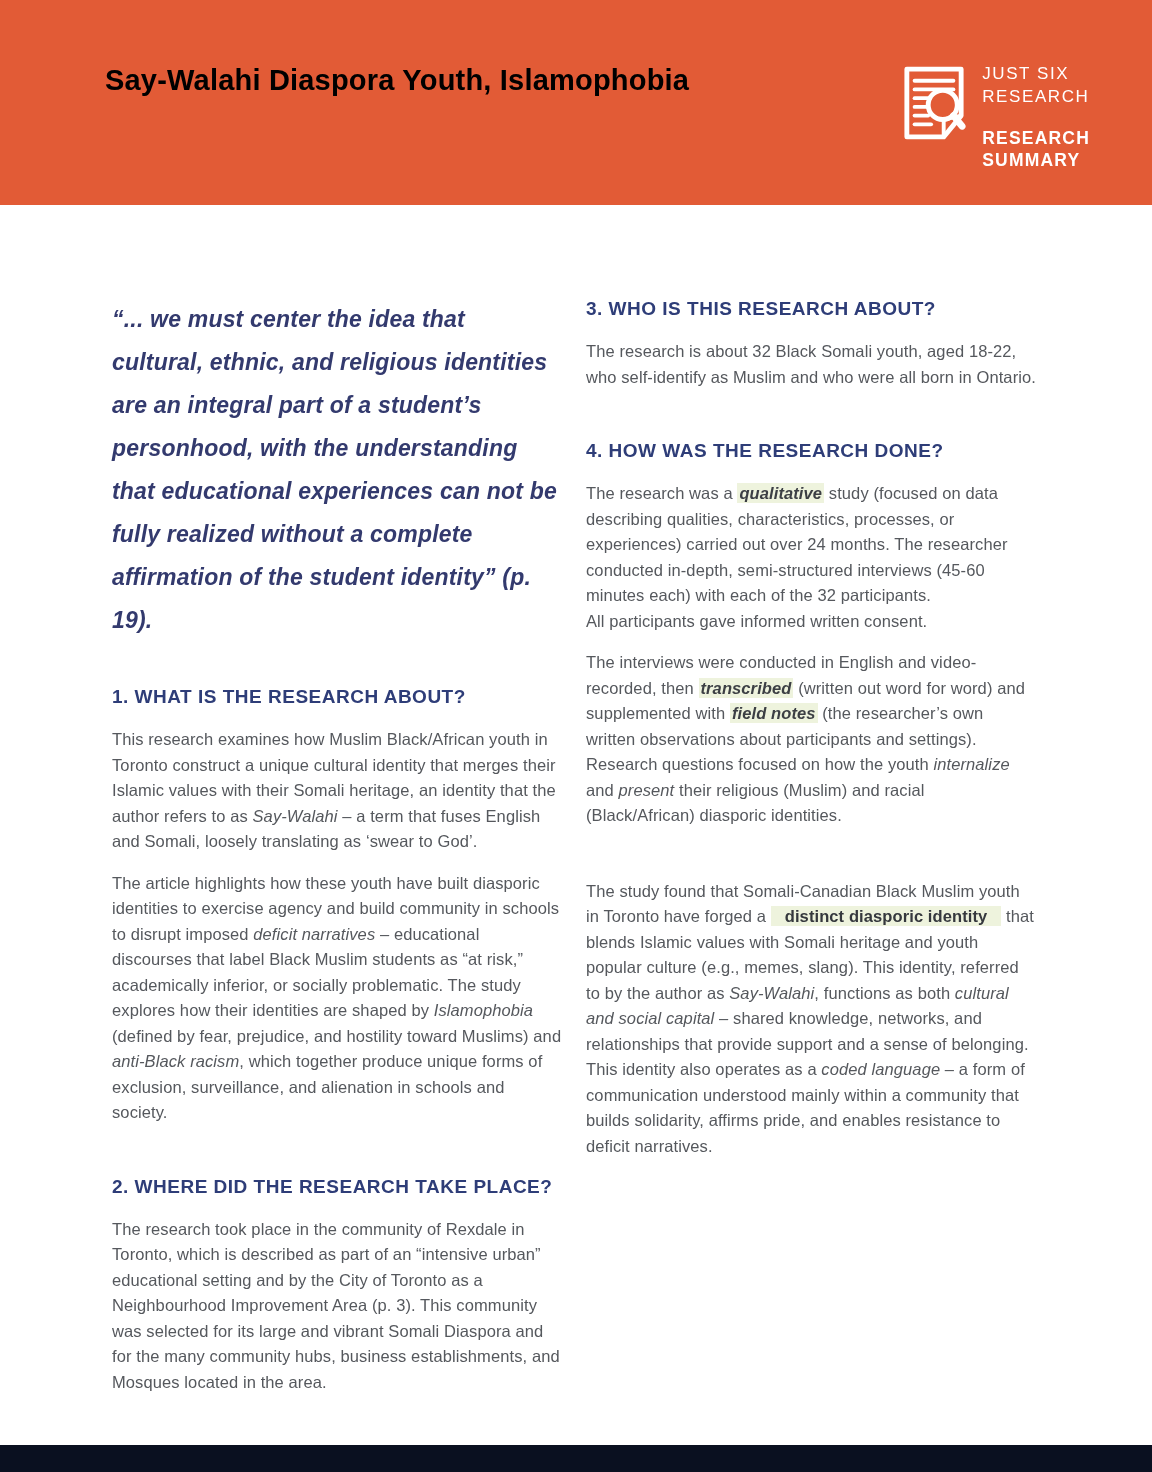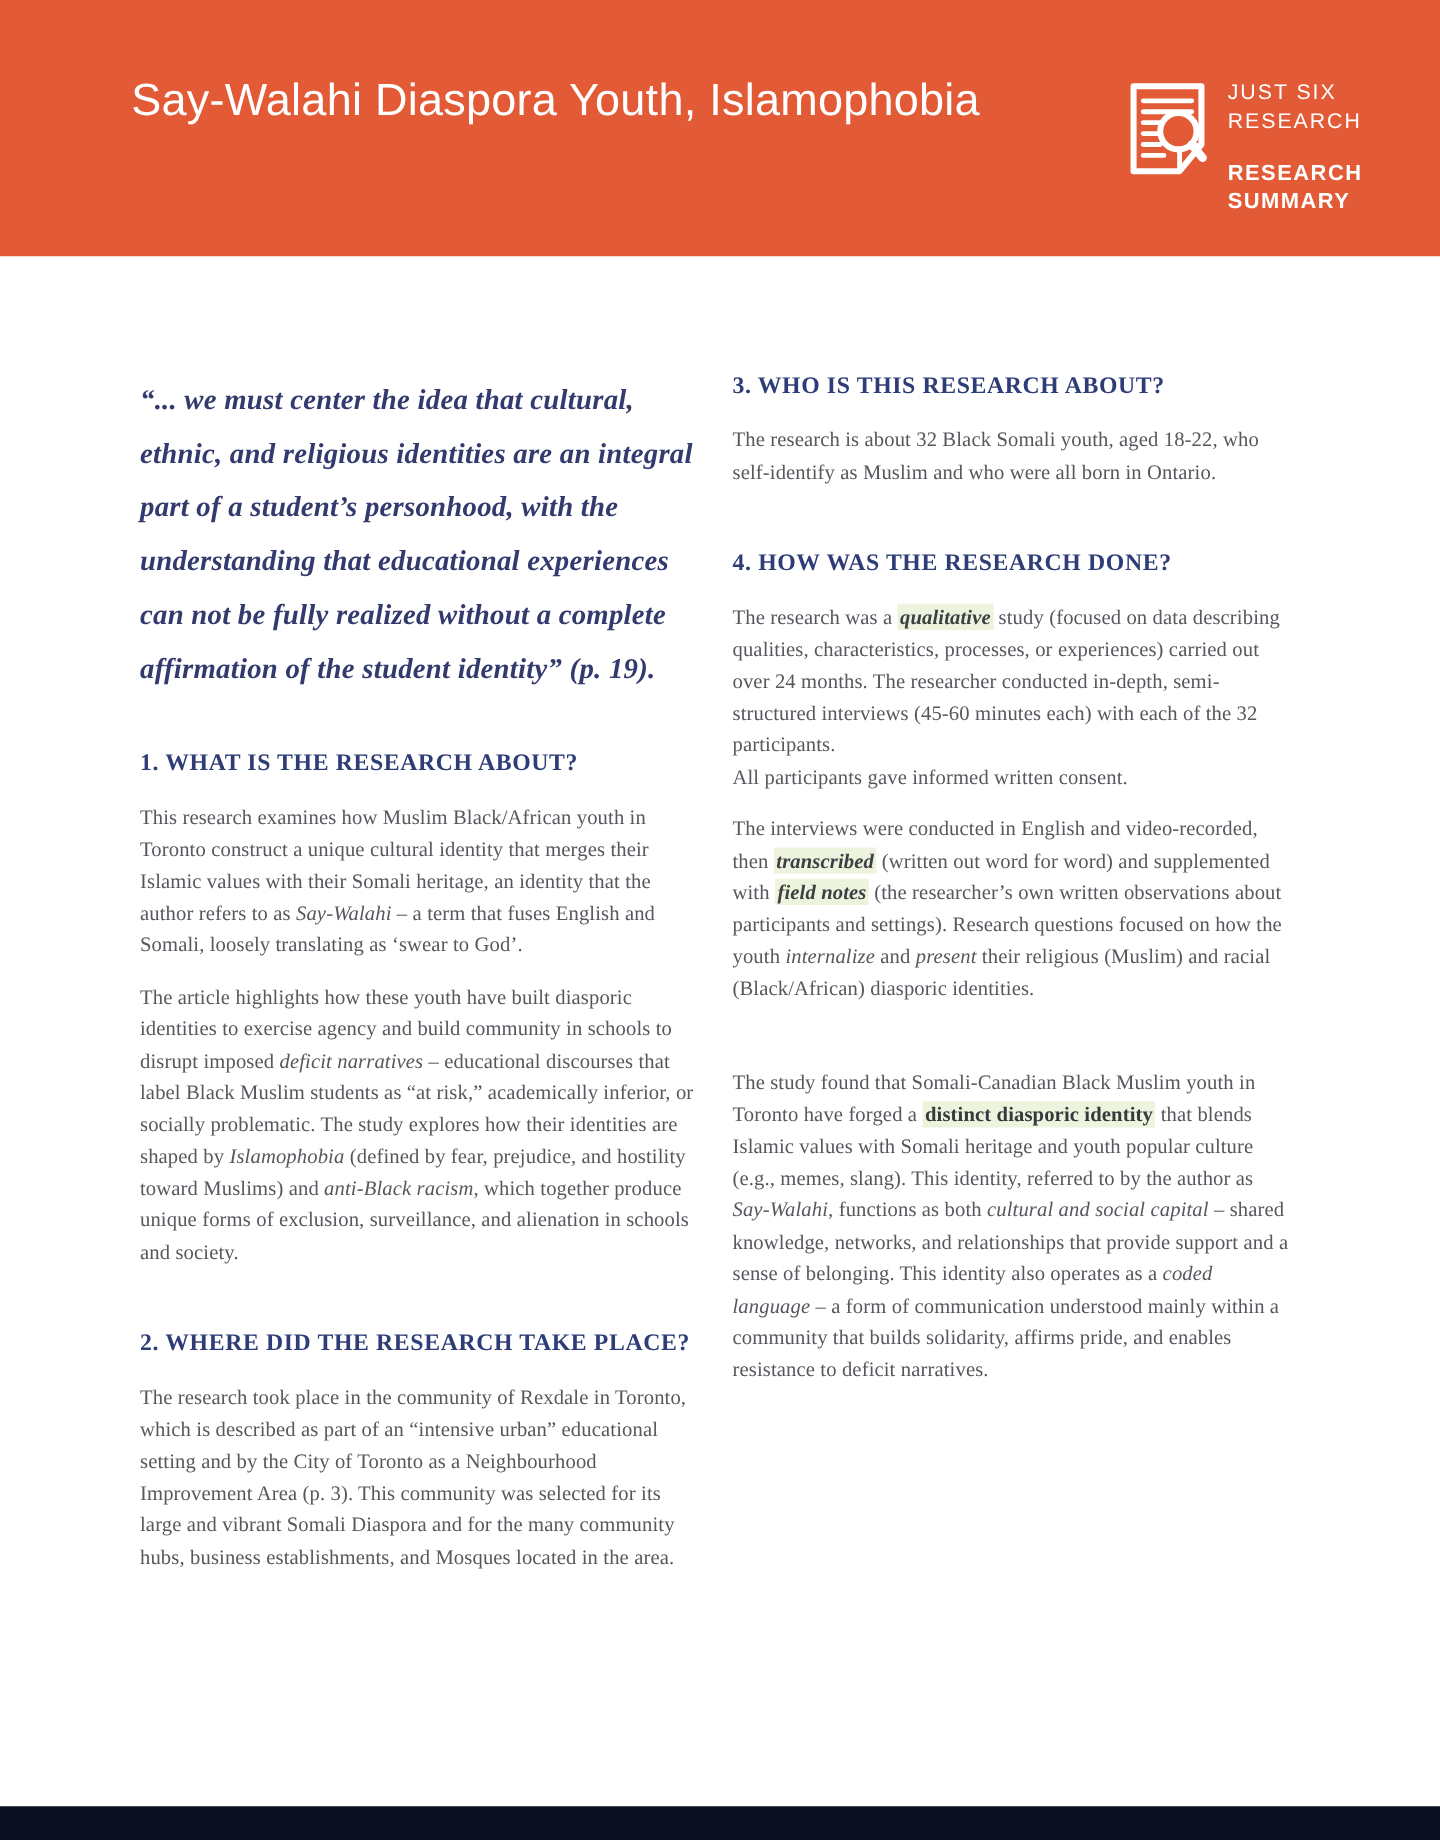--- a/index.html
+++ b/index.html
@@ -26,23 +26,23 @@
     top: 0; left: 0;
     width: 1152px;
     height: 205px;
     background: var(--accent_orange);
     display: flex;
     justify-content: space-between;
     align-items: flex-start;
     padding: 57px 62px 0 105px;
   }
   .title {
-    color: #ffffff;
-    font-size: 36px;
-    font-weight: normal;
+    color: #000000;
+    font-size: 29px;
+    font-weight: bold;
     line-height: 46px;
     letter-spacing: 0.2px;
   }
   .brand {
     display: flex;
     gap: 16px;
     margin-top: 5px;
   }
   .brand-icon { flex: 0 0 auto; margin-top: 2px; }
   .brand-text { color: #ffffff; }
@@ -62,21 +62,20 @@
 
   
   .content {
     position: absolute;
     top: 298px;
     left: 0;
     width: 1152px;
     padding: 0 110px 0 112px;
     display: flex;
     gap: 24px;
-    font-family: Liberation Serif, serif;
   }
   .col { width: 450px; }
 
   .pull-quote {
     color: var(--quote_navy);
     font-size: 23px;
     font-style: italic;
     font-weight: 600;
     line-height: 43px;
     letter-spacing: 0.2px;
@@ -107,21 +106,21 @@
     font-style: italic;
     font-weight: bold;
     color: #3c3f44;
     background: var(--highlight_green);
     padding: 1px 2px;
   }
   .seg-bh {
     font-weight: bold;
     color: #35383d;
     background: var(--highlight_green);
-    padding: 1px 2px;
+    padding: 1px 14px;
   }
 
   
   .footer-bar {
     position: absolute;
     left: 0;
     bottom: 0;
     width: 1152px;
     height: 27px;
     background: var(--footer_navy);

